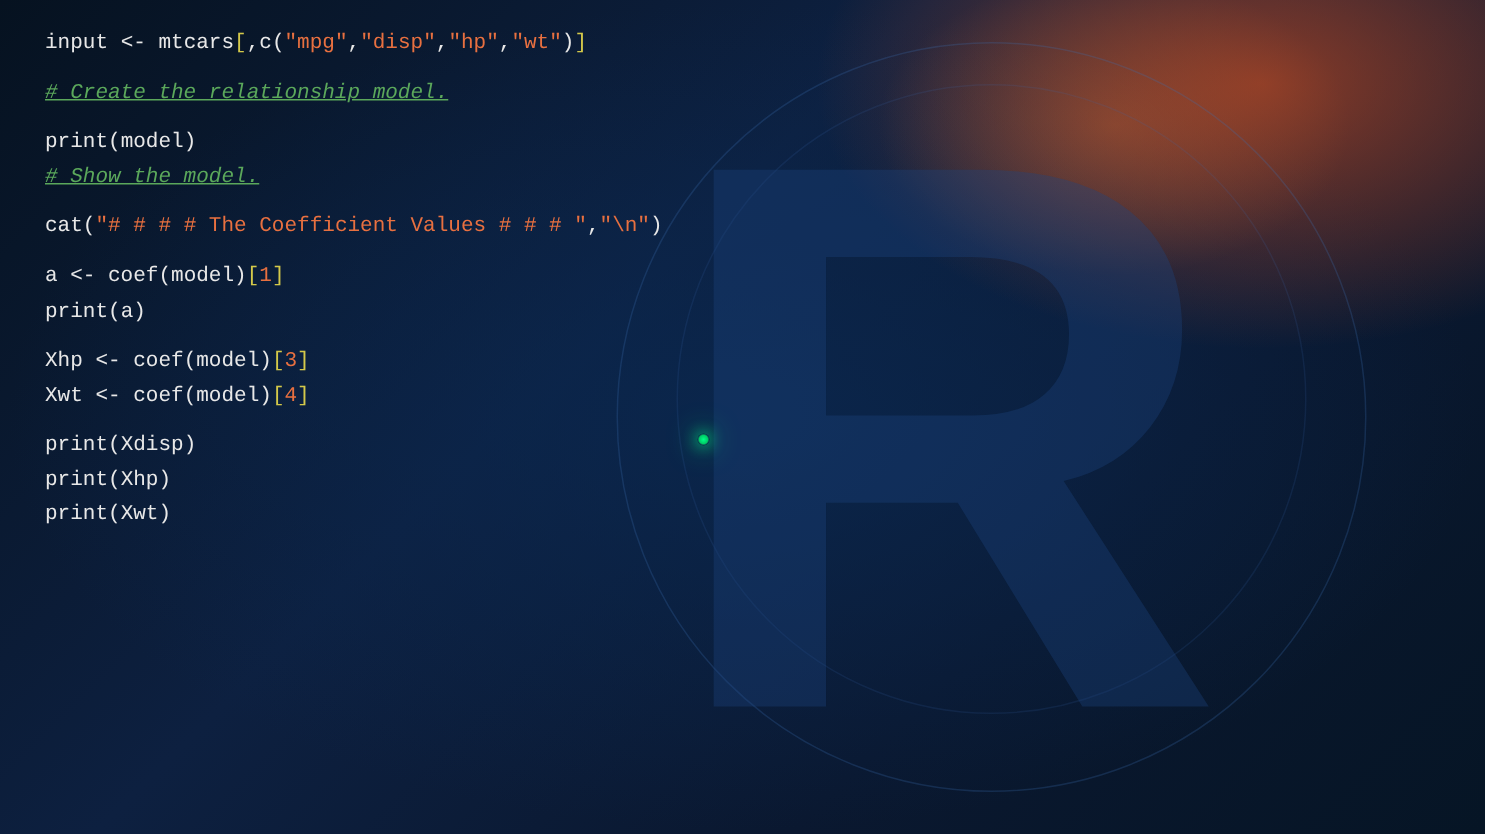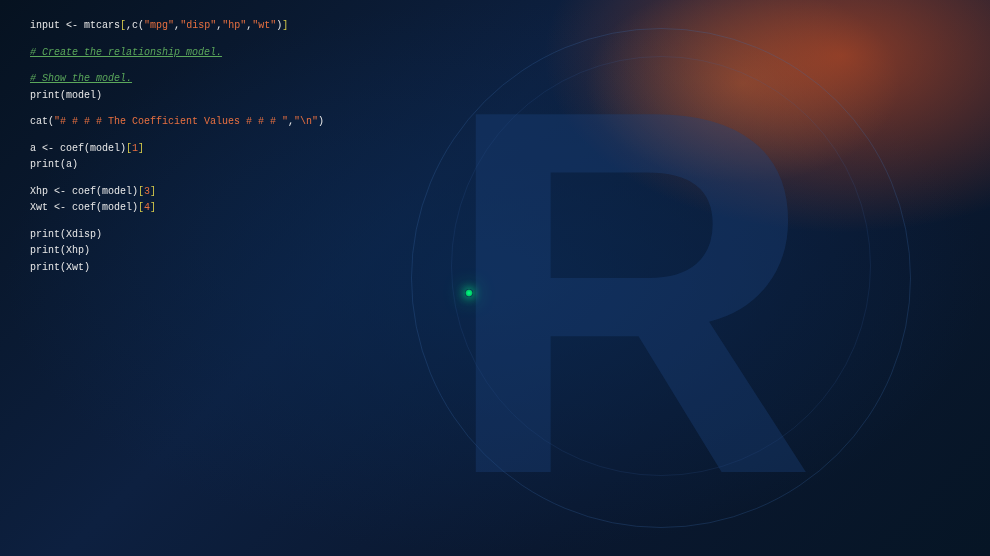--- a/index.html
+++ b/index.html
@@ -90,21 +90,21 @@
       top: 0;
       left: 0;
       width: 100%;
       height: 100%;
       z-index: 3;
       padding: 18px 30px;
     }
 
     .code-line {
       display: block;
-      font-size: 10px;
+      font-size: 14px;
       line-height: 1.65;
       white-space: pre;
       font-family: 'Courier New', Courier, monospace;
     }
 
     .spacer { display: block; height: 10px; }
 
     
     .white   { color: #e8e8e8; }
     .orange  { color: #e8a040; }
@@ -131,23 +131,23 @@
 
   <span class="code-line"><span class="white">input</span><span class="white"> &lt;- </span><span class="white">mtcars</span><span class="bracket">[</span><span class="white">,c</span><span class="paren">(</span><span class="string">"mpg"</span><span class="white">,</span><span class="string">"disp"</span><span class="white">,</span><span class="string">"hp"</span><span class="white">,</span><span class="string">"wt"</span><span class="paren">)</span><span class="bracket">]</span></span>
 
   <span class="spacer"></span>
 
   <span class="code-line comment"># Create the relationship model.</span>
 
 
   <span class="spacer"></span>
 
+  <span class="code-line"><span class="white">print</span><span class="paren">(</span><span class="white">model</span><span class="paren">)</span></span>
+
   <span class="code-line comment"># Show the model.</span>
-
-  <span class="code-line"><span class="white">print</span><span class="paren">(</span><span class="white">model</span><span class="paren">)</span></span>
 
   <span class="spacer"></span>
 
 
   <span class="code-line"><span class="white">cat</span><span class="paren">(</span><span class="string">"# # # # The Coefficient Values # # # "</span><span class="white">,</span><span class="string">"\n"</span><span class="paren">)</span></span>
 
   <span class="spacer"></span>
 
   <span class="code-line"><span class="white">a &lt;- coef</span><span class="paren">(</span><span class="white">model</span><span class="paren">)</span><span class="bracket">[</span><span class="num">1</span><span class="bracket">]</span></span>
 

